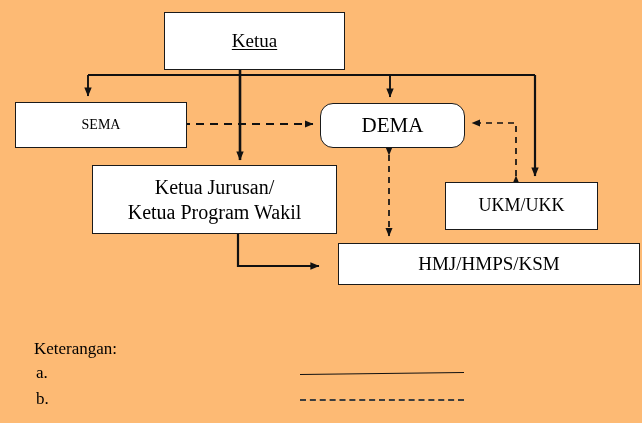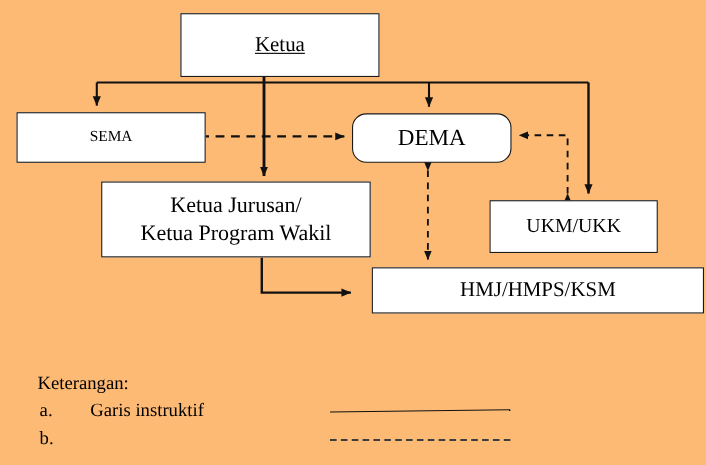--- a/index.html
+++ b/index.html
@@ -196,21 +196,20 @@
 
   <div class="node-box" id="node-hmj">
     <span class="node-line">HMJ/HMPS/KSM</span>
   </div>
 
   <div id="legend">
     <div id="legend-title">Keterangan:</div>
 
     <div class="legend-row" id="legend-row-a">
       <span class="legend-marker">a.</span>
-      <span class="legend-label">Garis instruktif</span>
       <span class="legend-sample sample-solid"></span>
     </div>
 
     <div class="legend-row" id="legend-row-b">
       <span class="legend-marker">b.</span>
       <span class="legend-sample sample-dashed"></span>
     </div>
   </div>
 
 </div>

